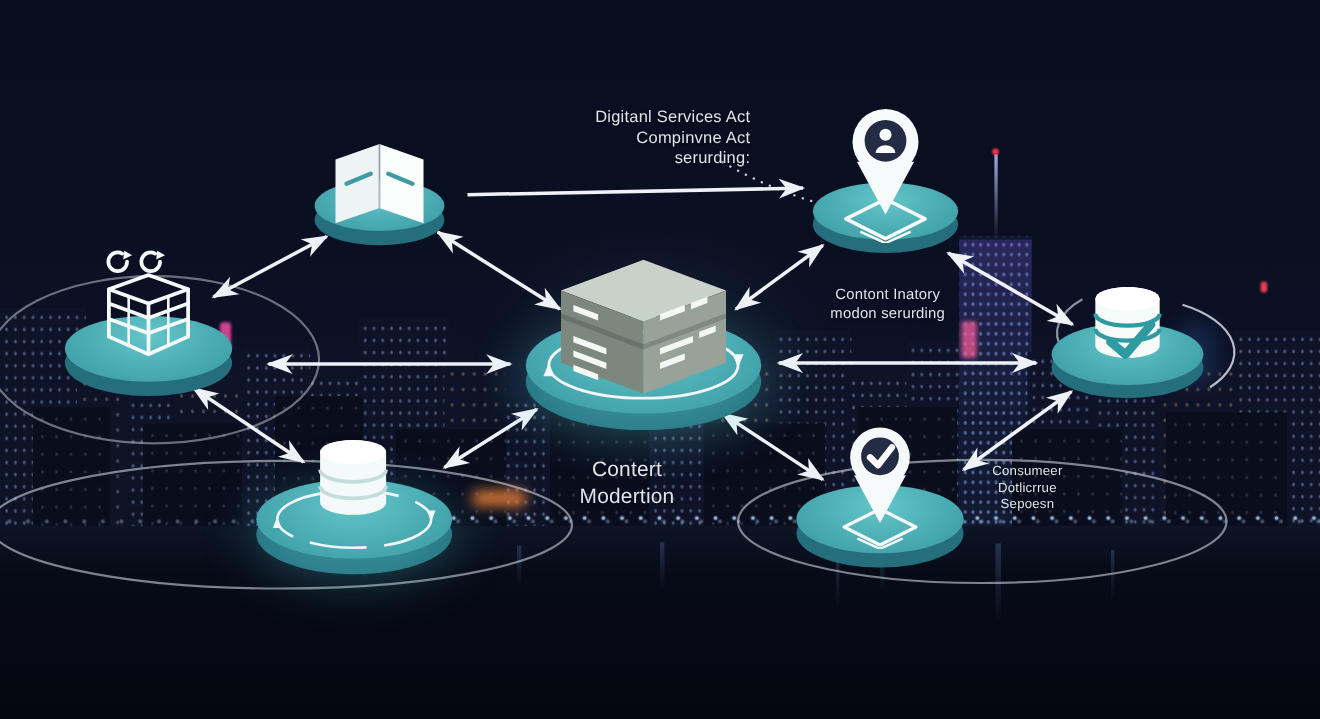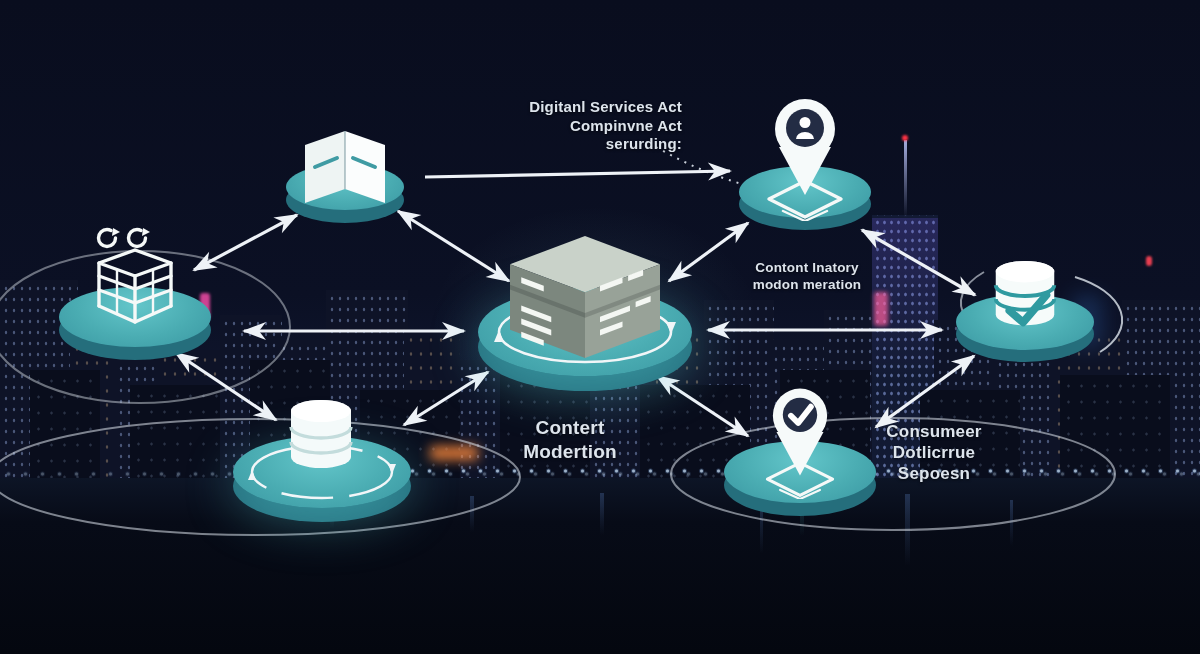--- a/index.html
+++ b/index.html
@@ -33,21 +33,21 @@
   
   .overlay{position:absolute;left:0;top:0;}
   .arrow{stroke:#eef2f7;stroke-width:3.2;fill:none;}
   .arc{stroke:#dfe6ee;stroke-width:2;fill:none;}
   .node{position:absolute;}
   .disc-side,.disc-top{position:absolute;border-radius:50%;}
   .disc-side{background:#256e7c;}
   .disc-top{background:radial-gradient(ellipse at 50% 30%,#63c6ca 0%,#4aacb2 55%,#3a97a2 100%);}
   .glow .disc-top{box-shadow:0 14px 50px rgba(95,220,225,0.35);}
   .icon{position:absolute;}
-  .label{position:absolute;color:#dde4ec;font-weight:700;letter-spacing:0.2px;
+  .label{position:absolute;color:#dde4ec;font-weight:400;letter-spacing:0.2px;
          line-height:1.24;white-space:pre-line;text-shadow:0 1px 3px rgba(0,0,0,0.65);}
 </style>
 </head>
 <body>
 
 <div id="stage">
 
   <div class="skyline">
     <div class="bld" style="left:0;width:78px;height:200px"></div>
     <div class="bld w2" style="left:70px;width:50px;height:155px"></div>
@@ -243,19 +243,19 @@
       <polygon points="16,52 42,100 68,52" fill="#f6fafa"></polygon>
       <circle cx="42" cy="33" r="19" fill="#232c44"></circle>
       <path d="M32,34 L40,42 L54,24" fill="none" stroke="#ffffff" stroke-width="6.5" stroke-linecap="round" stroke-linejoin="round"></path>
     </svg>
   </div>
 
   <div class="label" style="left:516px;top:98px;width:166px;text-align:right;font-size:15px">Digitanl Services Act
 Compinvne Act
 serurding:</div>
   <div class="label" style="left:742px;top:260px;width:130px;text-align:center;font-size:13.5px">Contont Inatory
-modon meration</div>
+modon serurding</div>
   <div class="label" style="left:500px;top:416px;width:140px;text-align:center;font-size:19px">Contert Modertion</div>
-  <div class="label" style="left:878px;top:421px;width:112px;text-align:center;font-size:17px">Consumeer
+  <div class="label" style="left:878px;top:421px;width:112px;text-align:center;font-size:12px">Consumeer
 Dotlicrrue
 Sepoesn</div>
 
 </div>
 
 </body></html>

